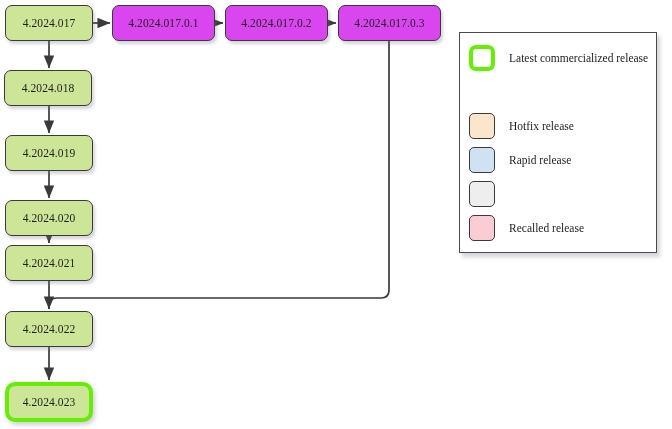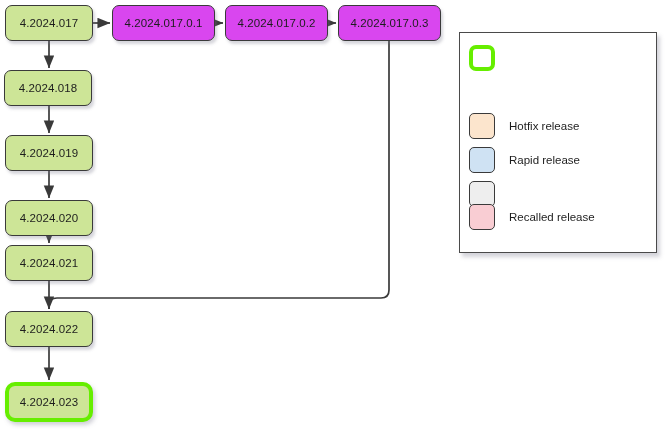--- a/index.html
+++ b/index.html
@@ -13,20 +13,21 @@
     position: relative;
     overflow: hidden;
     font-family: "Liberation Sans", sans-serif;
   }
   #canvas {
     position: absolute;
     left: 0;
     top: 0;
     width: 672px;
     height: 306px;
+    font-family: Liberation Serif, serif;
   }
   #edges {
     position: absolute;
     left: 0;
     top: 0;
     width: 672px;
     height: 429px;
     pointer-events: none;
   }
   .node {
@@ -148,31 +149,32 @@
         <span>4.2024.022</span>
       </div>
       <div class="node story latest" style="left: 5px; top: 382px; width: 88px; height: 40px;">
         <span>4.2024.023</span>
       </div>
     </div>
 
   <div id="legend">
       <div class="legend-row" style="top: 11px;">
         <span class="swatch latest-sw"></span>
+        <span class="legend-label">Latest commercialized release</span>
       </div>
       <div class="legend-row" style="top: 113px;">
         <span class="swatch" style="background: rgb(207, 226, 243);"></span>
         <span class="legend-label">Rapid release</span>
       </div>
       <div class="legend-row" style="top: 79px;">
         <span class="swatch" style="background: rgb(252, 229, 205);"></span>
         <span class="legend-label">Hotfix release</span>
       </div>
       <div class="legend-row" style="top: 147px;">
         <span class="swatch" style="background: rgb(238, 238, 238);"></span>
       </div>
-      <div class="legend-row" style="top: 170px;">
+      <div class="legend-row" style="top: 181px;">
         <span class="swatch" style="background: rgb(249, 205, 211);"></span>
         <span class="legend-label">Recalled release</span>
       </div>
     </div>
 
 </div>
 
 </body></html>

